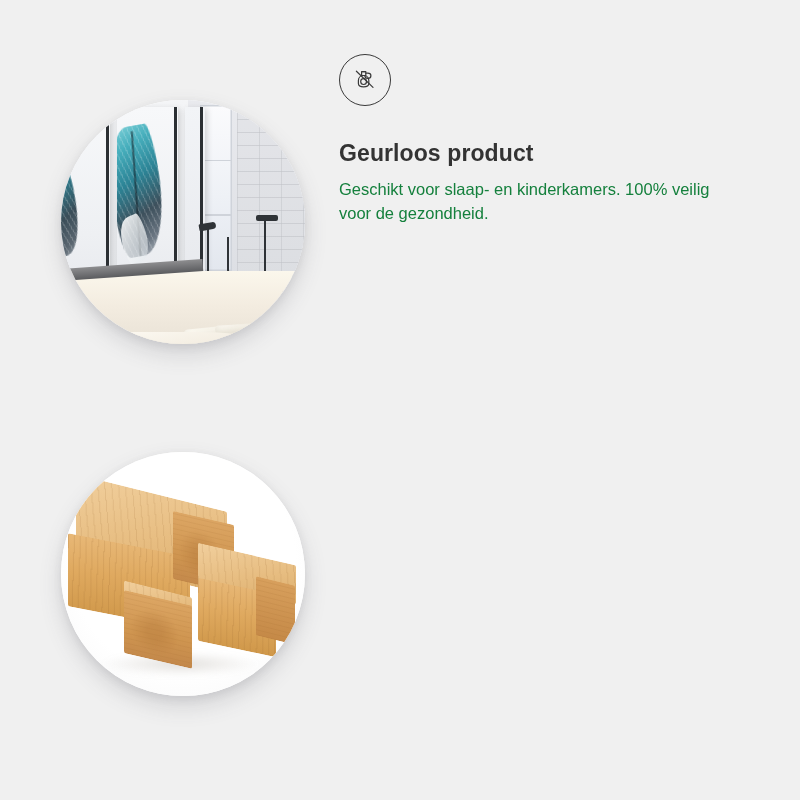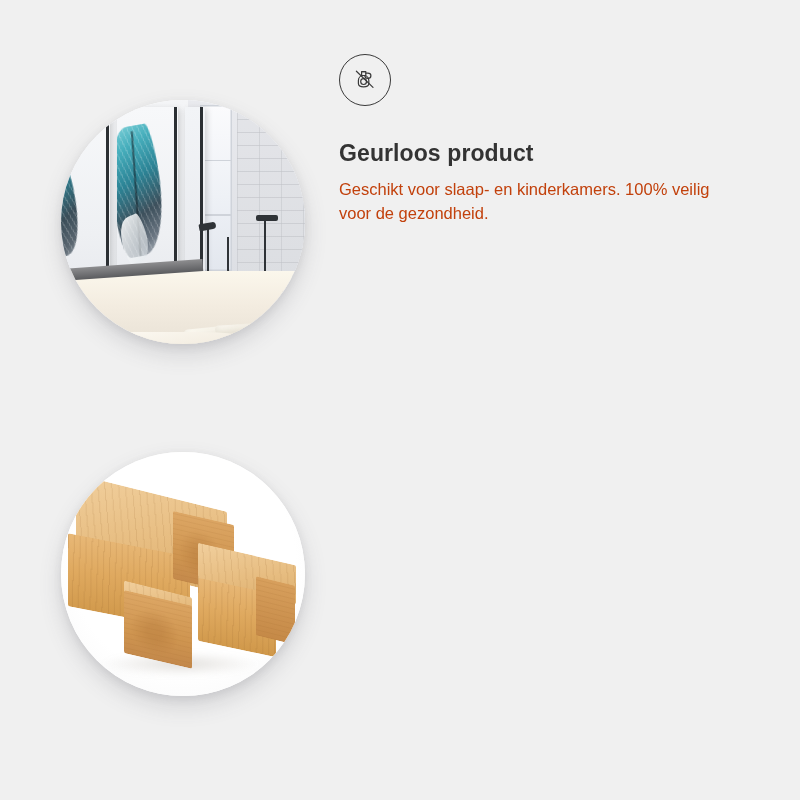--- a/index.html
+++ b/index.html
@@ -387,21 +387,21 @@
   .feature-title {
     font-size: 23px;
     font-weight: bold;
     color: #333333;
     letter-spacing: 0.1px;
     margin: 0 0 10px 0;
     line-height: 1.2;
   }
   .feature-desc {
     font-size: 16.5px;
-    color: #c2410c;
+    color: #15803d;
     line-height: 1.45;
     margin: 0;
     max-width: 390px;
   }
 </style>
 </head>
 <body>
 
 <div class="features">
 

